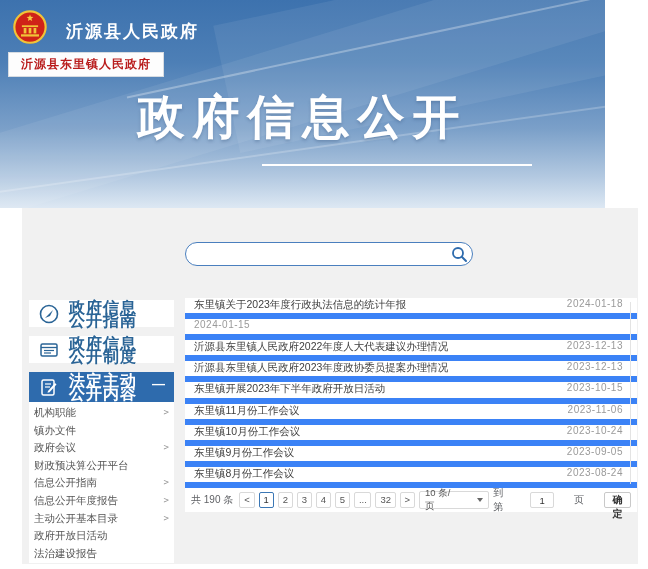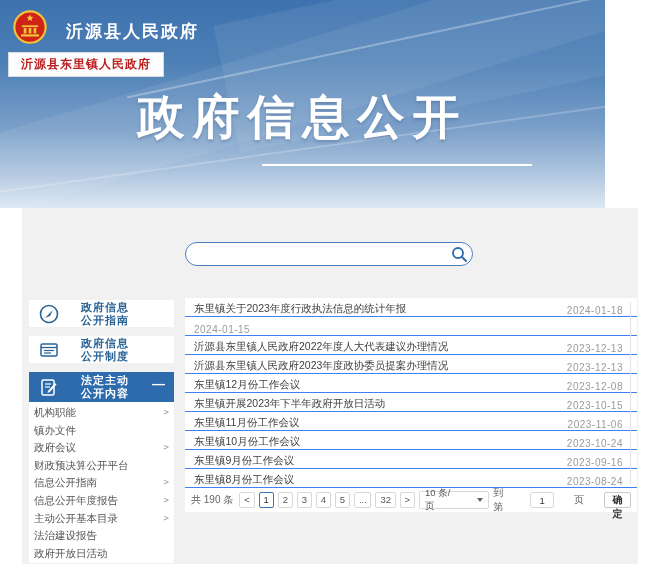--- a/index.html
+++ b/index.html
@@ -32,40 +32,40 @@
     border:1px solid #4a7fbe;border-radius:12px;display:flex;align-items:center;box-sizing:border-box;}
   .search-box input{flex:1;border:none;outline:none;background:transparent;height:18px;
     padding:0 6px 0 12px;font-size:12px;color:#333;}
   .search-btn{width:26px;height:20px;border:none;background:transparent;cursor:pointer;
     display:flex;align-items:center;justify-content:center;padding:0;}
 
   
   .main-item{position:absolute;left:29px;width:145px;background:#fff;color:#2a6496;
     display:flex;align-items:center;padding-left:9px;box-sizing:border-box;cursor:pointer;}
   .main-item .mi-icon{width:22px;height:22px;margin-right:9px;flex:0 0 auto;}
-  .main-item .mi-label{font-size:11px;font-weight:bold;line-height:13px;letter-spacing:1px;margin-left:12px;}
+  .main-item .mi-label{font-size:16px;font-weight:bold;line-height:13px;letter-spacing:1px;}
   .main-item.active{background:#2e6bad;color:#fff;}
   .main-item .expand{position:absolute;right:9px;top:4px;font-size:13px;font-weight:bold;}
   .mi-1{top:300px;height:27px;}
   .mi-2{top:336px;height:27px;}
   .mi-3{top:372px;height:30px;}
 
   .submenu{position:absolute;left:29px;top:402px;width:145px;height:161px;background:#fff;
     box-sizing:border-box;padding-top:2px;}
   .sub-item{height:17.6px;line-height:17.6px;padding:0 5px;font-size:10.5px;color:#555;
     display:flex;justify-content:space-between;align-items:center;cursor:pointer;}
   .sub-item .arrow{color:#999;font-size:9px;font-family:"DejaVu Sans Mono",monospace;}
 
   
   .list-panel{position:absolute;left:185px;top:298px;width:452px;height:214px;background:#fff;
     box-sizing:border-box;}
   .scroll-track{position:absolute;right:6px;top:4px;width:1px;height:182px;background:#e3e3e3;}
   .rows{height:190px;display:flex;flex-direction:column;}
-  .row{flex:1;display:flex;justify-content:space-between;align-items:flex-end;
-    padding:0 14px 0 9px;border-bottom:1px solid #3b82f6;cursor:pointer;}
+  .row{flex:1;display:flex;justify-content:space-between;align-items:flex-start;
+    padding:0 14px 0 9px;border-bottom:6px solid #3b82f6;cursor:pointer;}
   .row-title{font-size:10.5px;color:#404040;white-space:nowrap;overflow:hidden;
     text-overflow:ellipsis;max-width:340px;}
   .row-date{font-size:10px;color:#9a9a9a;letter-spacing:0.5px;}
 
   
   .pager{height:24px;display:flex;align-items:center;gap:4px;padding:0 6px 0 6px;
     font-size:10px;color:#606266;}
   .pg-total{margin-right:2px;white-space:nowrap;}
   .pg-btn{min-width:12px;height:16px;line-height:14px;padding:0 4px;background:#fff;
     border:1px solid #d9d9d9;border-radius:2px;font-size:9.5px;color:#555;text-align:center;
@@ -184,25 +184,25 @@
     </div>
     <div class="sub-item">
       <span>信息公开年度报告</span>
       <span class="arrow">&gt;</span>
     </div>
     <div class="sub-item">
       <span>主动公开基本目录</span>
       <span class="arrow">&gt;</span>
     </div>
     <div class="sub-item">
+      <span>政府开放日活动</span>
+      <span class="arrow"></span>
+    </div>
+    <div class="sub-item">
       <span>法治建设报告</span>
-      <span class="arrow"></span>
-    </div>
-    <div class="sub-item">
-      <span>政府开放日活动</span>
       <span class="arrow"></span>
     </div>
   </div>
 
   <div class="list-panel">
     <div class="scroll-track"></div>
 
     <div class="rows">
       <div class="row">
         <span class="row-title">东里镇关于2023年度行政执法信息的统计年报</span>
@@ -213,38 +213,34 @@
       </div>
       <div class="row">
         <span class="row-title">沂源县东里镇人民政府2022年度人大代表建议办理情况</span>
         <span class="row-date">2023-12-13</span>
       </div>
       <div class="row">
         <span class="row-title">沂源县东里镇人民政府2023年度政协委员提案办理情况</span>
         <span class="row-date">2023-12-13</span>
       </div>
       <div class="row">
-        <span class="row-title">东里镇12月份工作会议</span>
-        <span class="row-date">2023-12-08</span>
-      </div>
-      <div class="row">
         <span class="row-title">东里镇开展2023年下半年政府开放日活动</span>
         <span class="row-date">2023-10-15</span>
       </div>
       <div class="row">
         <span class="row-title">东里镇11月份工作会议</span>
         <span class="row-date">2023-11-06</span>
       </div>
       <div class="row">
         <span class="row-title">东里镇10月份工作会议</span>
         <span class="row-date">2023-10-24</span>
       </div>
       <div class="row">
         <span class="row-title">东里镇9月份工作会议</span>
-        <span class="row-date">2023-09-16</span>
+        <span class="row-date">2023-09-05</span>
       </div>
       <div class="row">
         <span class="row-title">东里镇8月份工作会议</span>
         <span class="row-date">2023-08-24</span>
       </div>
     </div>
 
     <div class="pager">
       <span class="pg-total">共 190 条</span>
       <button class="pg-btn">&lt;</button>

